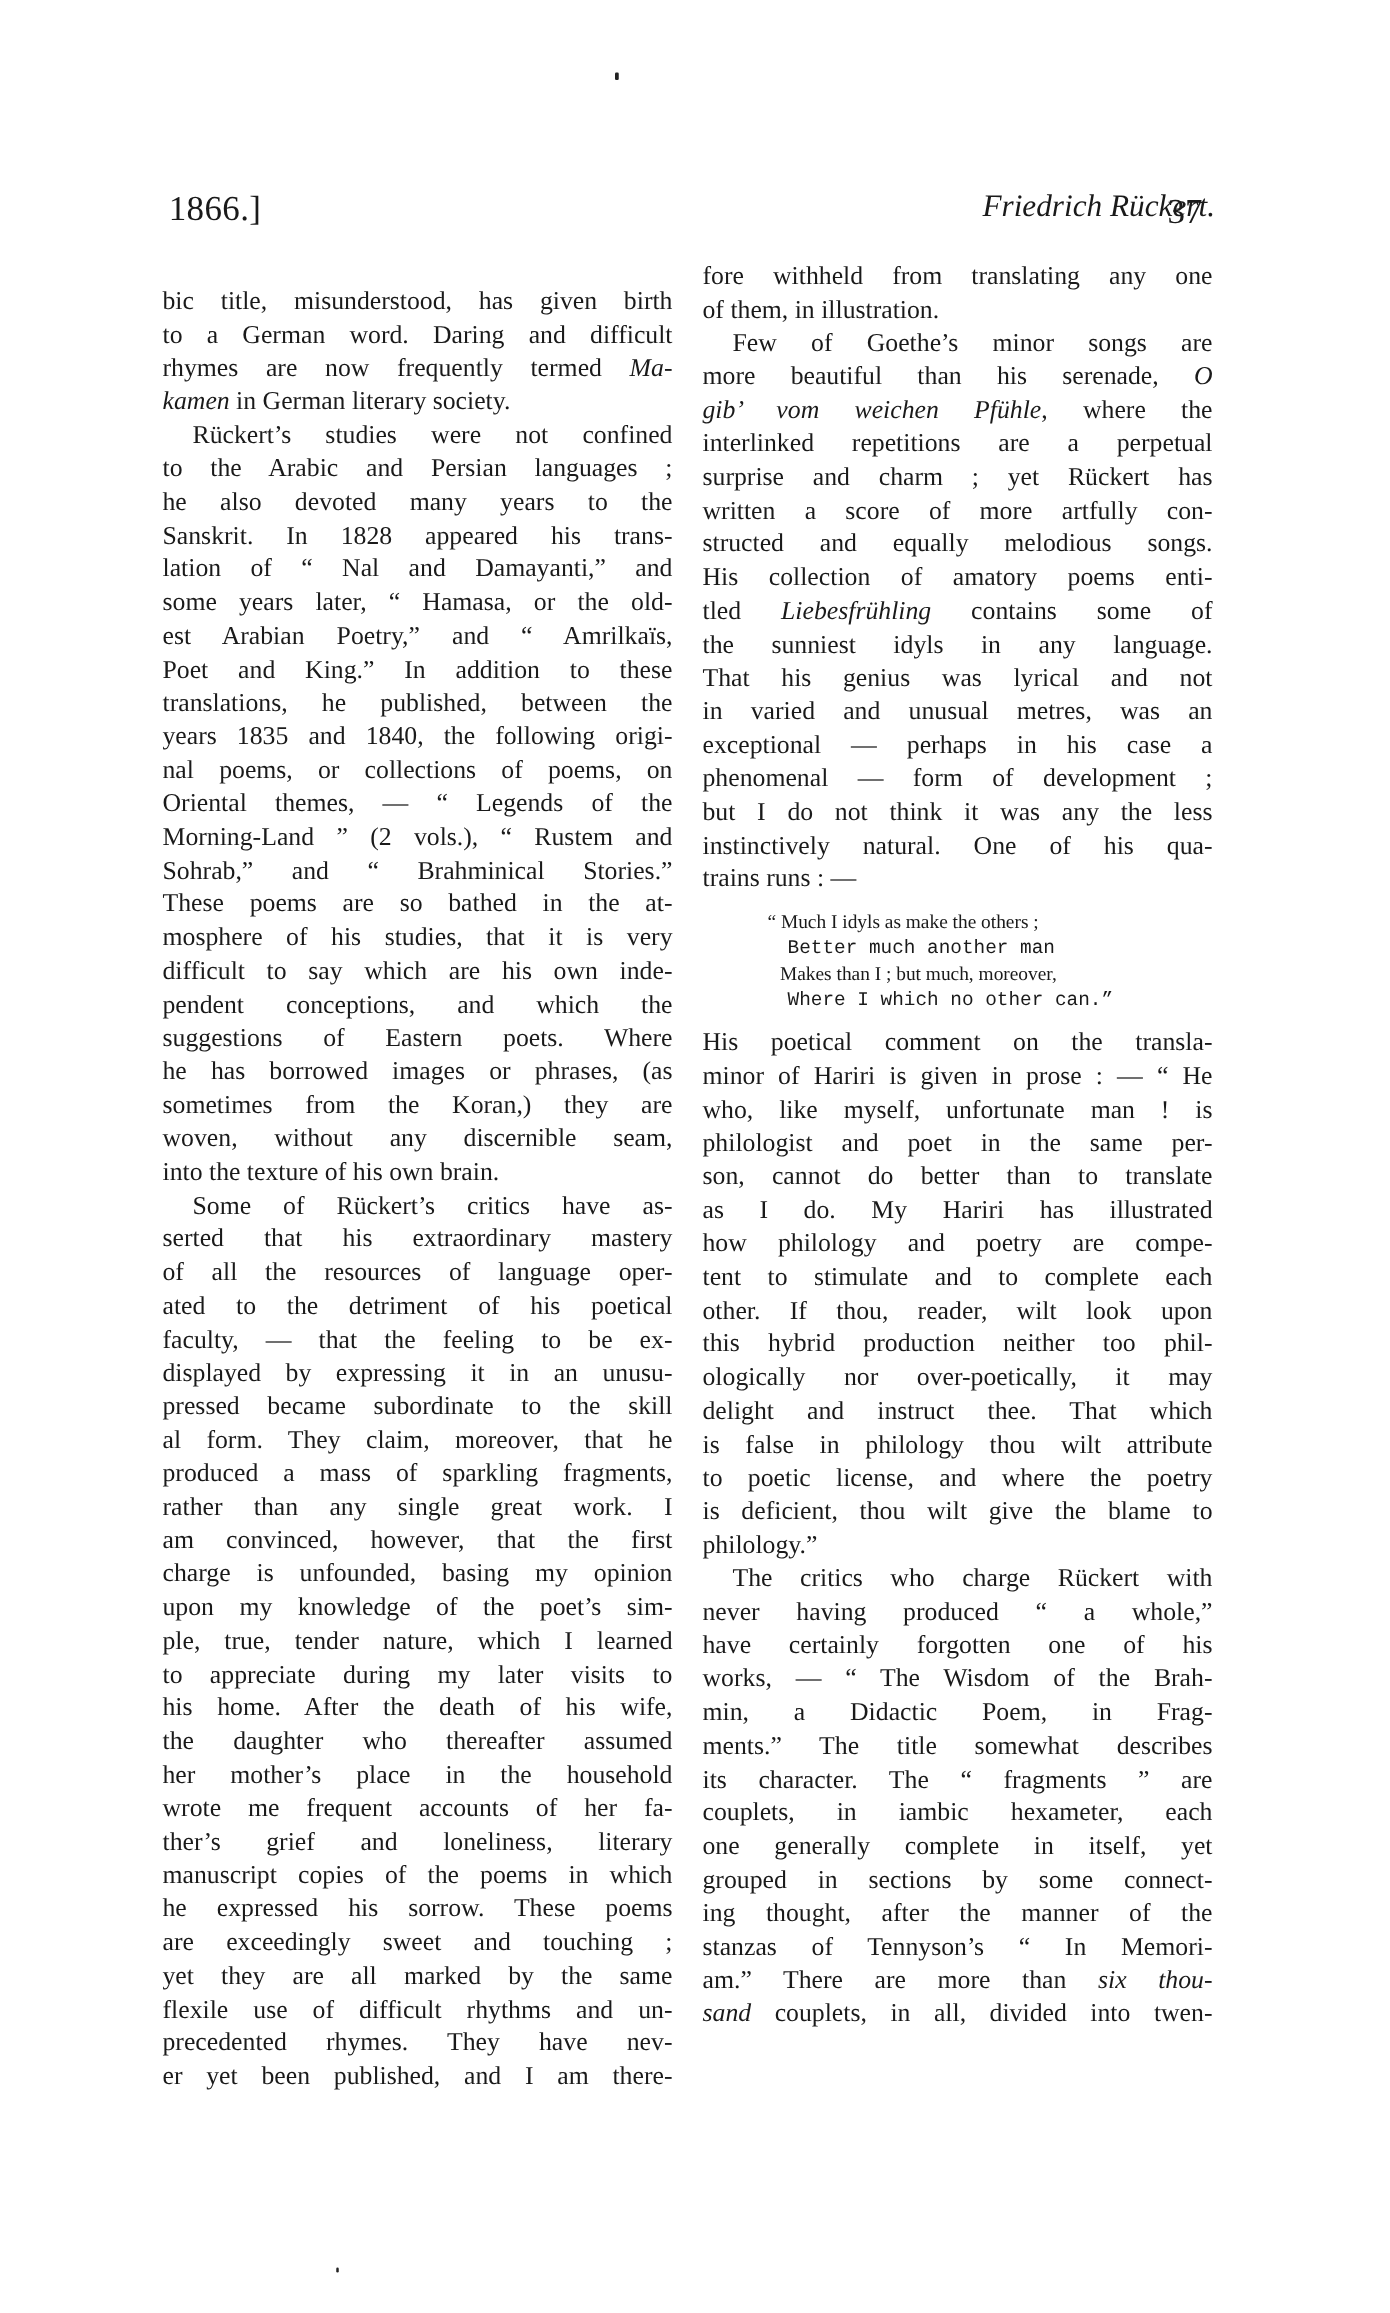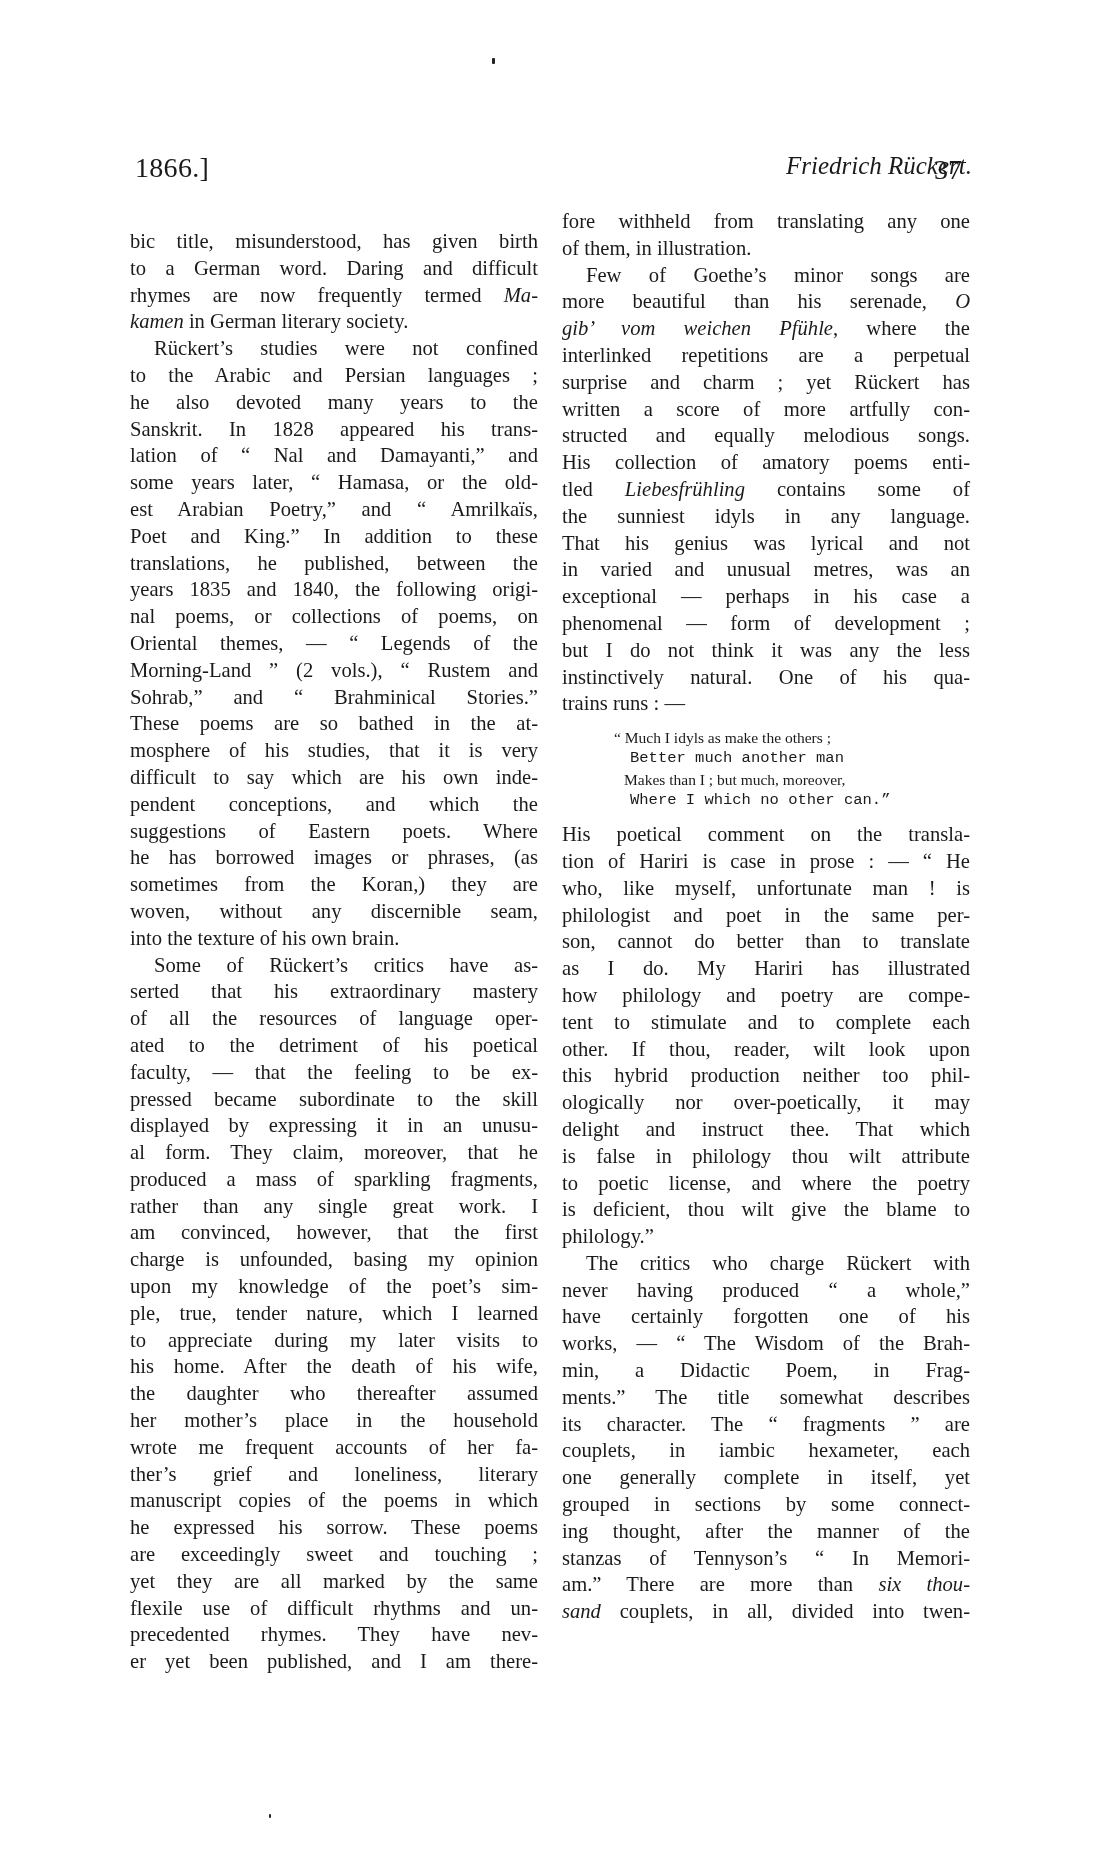--- a/index.html
+++ b/index.html
@@ -67,22 +67,22 @@
     <span class="line"><span>suggestions of Eastern poets.  Where</span></span>
     <span class="line"><span>he has borrowed images or phrases, (as</span></span>
     <span class="line"><span>sometimes from the Koran,) they are</span></span>
     <span class="line"><span>woven, without any discernible seam,</span></span>
     <span class="line last"><span>into the texture of his own brain.</span></span>
     <span class="line indent"><span>Some of Rückert’s critics have as-</span></span>
     <span class="line"><span>serted that his extraordinary mastery</span></span>
     <span class="line"><span>of all the resources of language oper-</span></span>
     <span class="line"><span>ated to the detriment of his poetical</span></span>
     <span class="line"><span>faculty, — that the feeling to be ex-</span></span>
+    <span class="line"><span>displayed by expressing it in an unusu-</span></span>
     <span class="line"><span>pressed became subordinate to the skill</span></span>
-    <span class="line"><span>displayed by expressing it in an unusu-</span></span>
     <span class="line"><span>al form.  They claim, moreover, that he</span></span>
     <span class="line"><span>produced a mass of sparkling fragments,</span></span>
     <span class="line"><span>rather than any single great work.  I</span></span>
     <span class="line"><span>am convinced, however, that the first</span></span>
     <span class="line"><span>charge is unfounded, basing my opinion</span></span>
     <span class="line"><span>upon my knowledge of the poet’s sim-</span></span>
     <span class="line"><span>ple, true, tender nature, which I learned</span></span>
     <span class="line"><span>to appreciate during my later visits to</span></span>
     <span class="line"><span>his home.  After the death of his wife,</span></span>
     <span class="line"><span>the daughter who thereafter assumed</span></span>
@@ -121,21 +121,21 @@
       <span class="line last"><span>trains runs : —</span></span>
     </div>
   <div class="poem">
     <span class="poem-line">“ Much I idyls as make the others ;</span>
     <span class="poem-line in2">Better much another man</span>
     <span class="poem-line in1">Makes than I ;  but much, moreover,</span>
     <span class="poem-line in2">Where I which no other can.”</span>
   </div>
   <div>
       <span class="line"><span>His poetical comment on the transla-</span></span>
-      <span class="line"><span>tion of Hariri is case in prose : — “ He</span></span>
+      <span class="line"><span>minor of Hariri is given in prose : — “ He</span></span>
       <span class="line"><span>who, like myself, unfortunate man ! is</span></span>
       <span class="line"><span>philologist and poet in the same per-</span></span>
       <span class="line"><span>son, cannot do better than to translate</span></span>
       <span class="line"><span>as I do.  My Hariri has illustrated</span></span>
       <span class="line"><span>how philology and poetry are compe-</span></span>
       <span class="line"><span>tent to stimulate and to complete each</span></span>
       <span class="line"><span>other.  If thou, reader, wilt look upon</span></span>
       <span class="line"><span>this hybrid production neither too phil-</span></span>
       <span class="line"><span>ologically nor over-poetically, it may</span></span>
       <span class="line"><span>delight and instruct thee.  That which</span></span>

